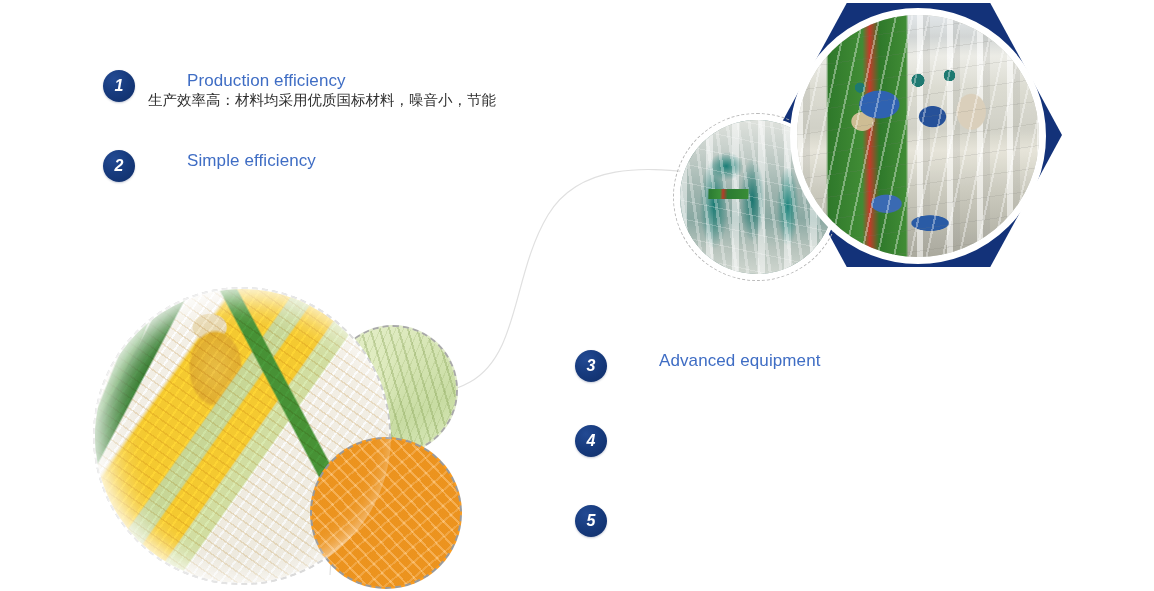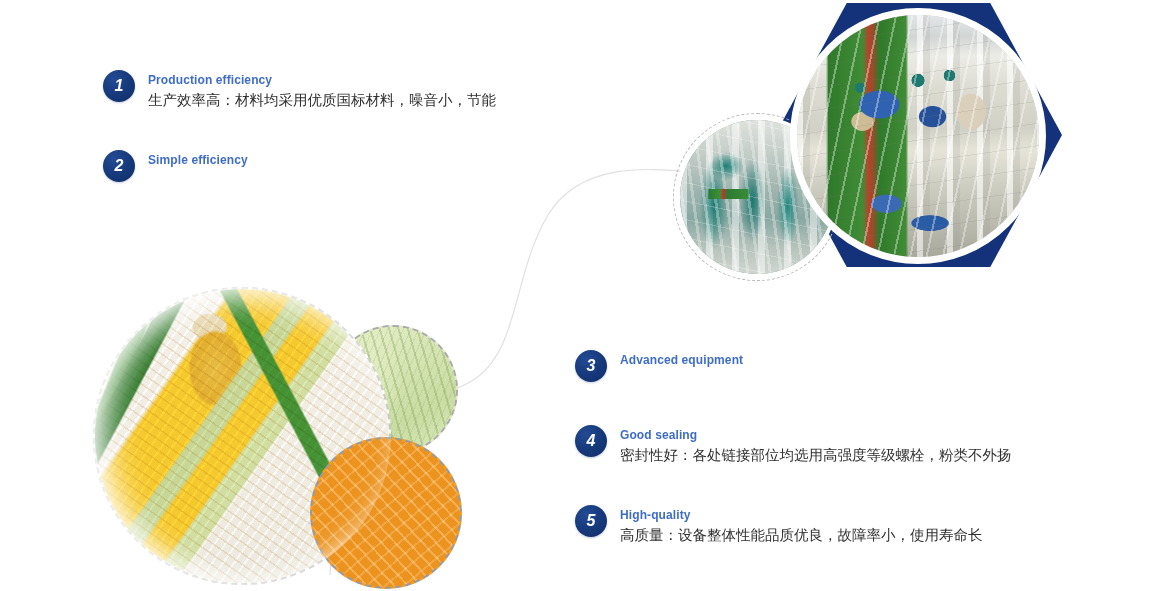--- a/index.html
+++ b/index.html
@@ -38,25 +38,26 @@
     font-weight: bold;
     font-size: 16px;
     line-height: 32px;
     text-align: center;
     letter-spacing: 0px;
     box-shadow: 0 1px 2px rgba(20,40,90,0.25);
   }
   .ftext { padding-top: 1px; }
   .ftitle {
     color: #3f6dc4;
-    font-size: 12px;
+    font-size: 17px;
     line-height: 19px;
-    font-weight: bold;
+    font-weight: normal;
     letter-spacing: .1px;
     white-space: nowrap;
+    margin-left: 39px;
   }
   .fdesc {
     color: #2f2f2f;
     font-size: 14.5px;
     line-height: 21px;
     white-space: nowrap;
     font-family: "DejaVu Sans", "Liberation Sans", sans-serif;
     text-align: center;
   }
 
@@ -298,27 +299,19 @@
 
   <div class="feature" style="left:575px; top:350px;">
     <div class="badge">3</div>
     <div class="ftext">
       <div class="ftitle">Advanced equipment</div>
     </div>
   </div>
 
   <div class="feature" style="left:575px; top:425px;">
     <div class="badge">4</div>
-    <div class="ftext">
-      <div class="ftitle">Good sealing</div>
-      <div class="fdesc">密封性好：各处链接部位均选用高强度等级螺栓，粉类不外扬</div>
-    </div>
   </div>
 
   <div class="feature" style="left:575px; top:505px;">
     <div class="badge">5</div>
-    <div class="ftext">
-      <div class="ftitle">High-quality</div>
-      <div class="fdesc">高质量：设备整体性能品质优良，故障率小，使用寿命长</div>
-    </div>
   </div>
 
 </div>
 
 </body></html>

